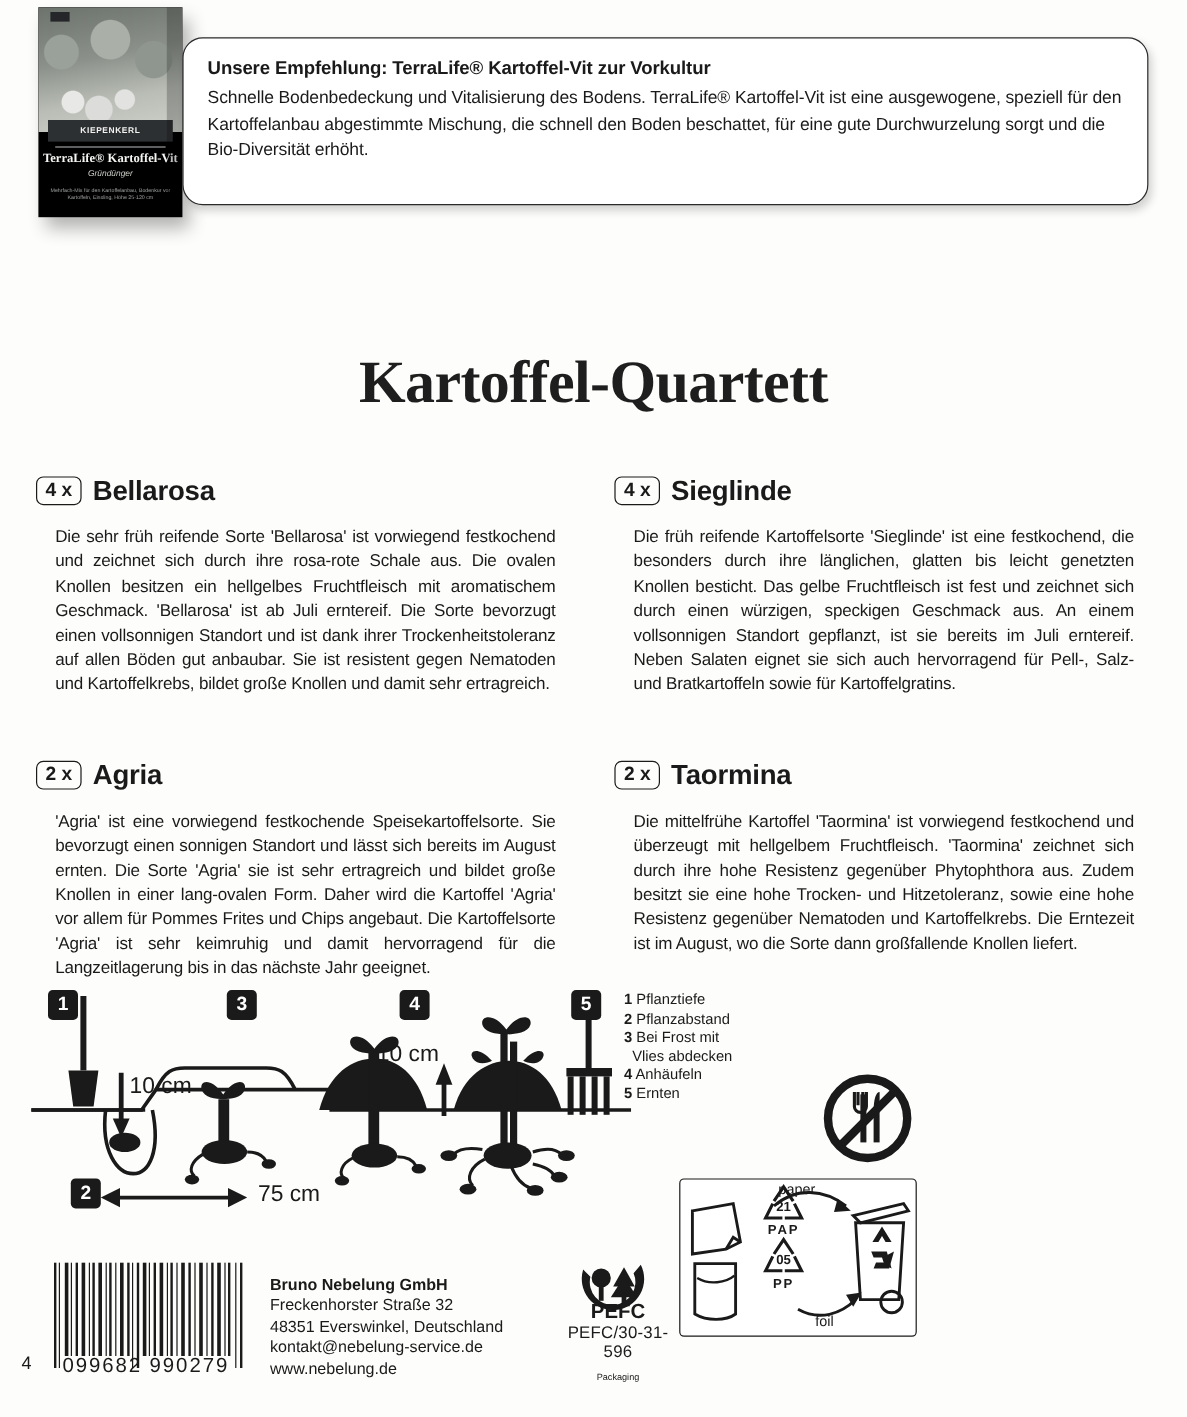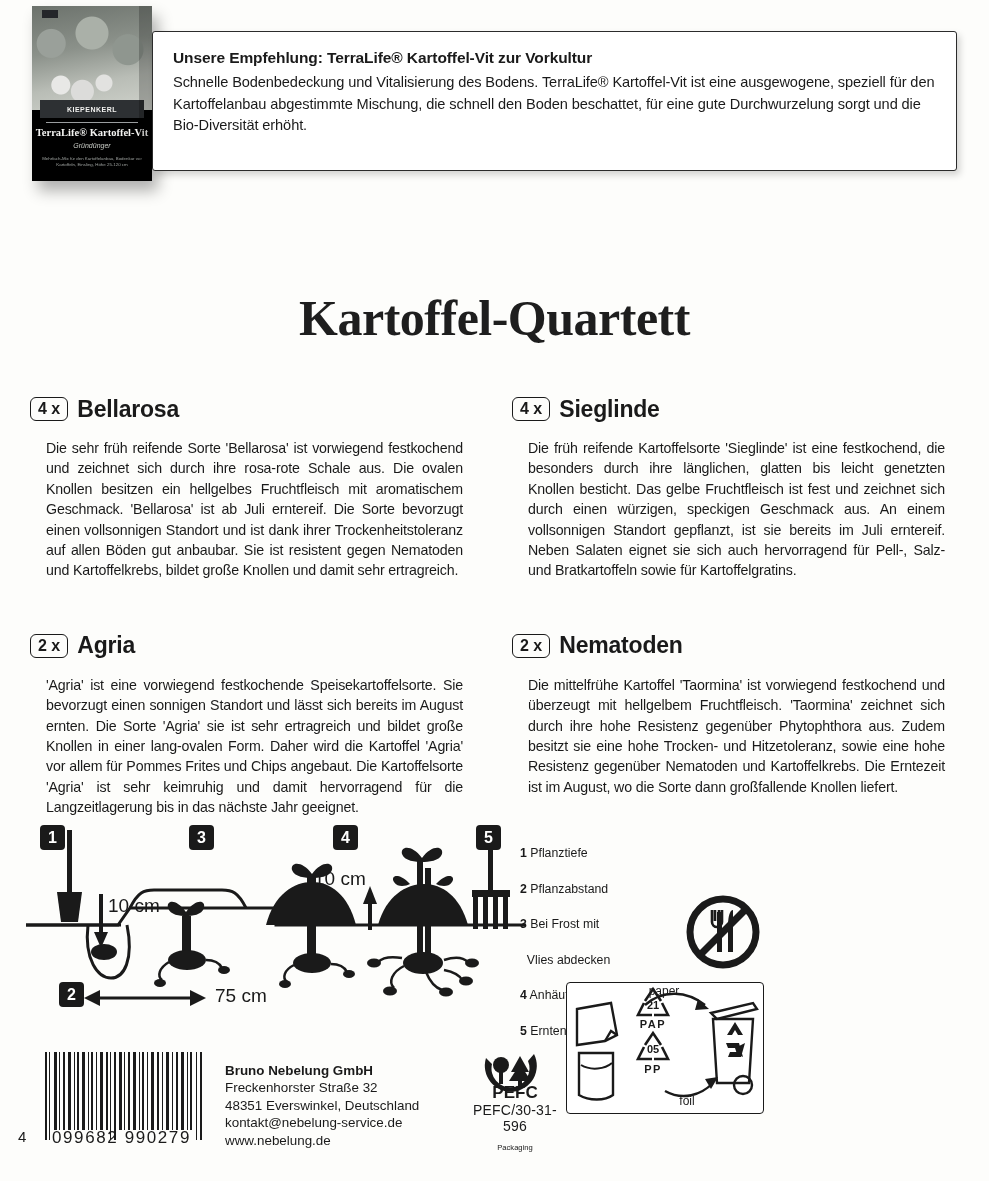--- a/index.html
+++ b/index.html
@@ -43,21 +43,21 @@
   .pack-name{position:absolute;left:0;right:0;top:121px;text-align:center;color:#f4f4f2;
     font-size:10.5px;font-weight:700;font-family:"Liberation Serif",serif;}
   .pack-sub{position:absolute;left:0;right:0;top:136px;text-align:center;color:#c9ccc6;
     font-size:7px;font-style:italic;}
   .pack-fine{position:absolute;left:10px;right:10px;top:150px;text-align:center;color:#9fa3a0;
     font-size:4.4px;line-height:6px;}
   .pack-side{position:absolute;right:0;top:0;width:13px;height:100%;background:rgba(0,0,0,.22);}
 
   .rec-box{
     position:absolute;left:152px;top:31px;width:805px;height:140px;
-    background:#ffffff;border:1.3px solid #2b2b2b;border-radius:3px;
+    background:#ffffff;border:1.3px solid #2b2b2b;border-radius:17px;
     box-shadow:3px 4px 7px rgba(0,0,0,.17);
     box-sizing:border-box;padding:16px 20px 0 20px;
   }
   .rec-title{font-size:15.5px;font-weight:700;letter-spacing:-.1px;margin:0 0 4px 0;line-height:20px;}
   .rec-body{font-size:14.6px;line-height:21.5px;margin:0;letter-spacing:-.1px;}
 
   
   .title{
     position:absolute;left:0;right:0;top:289px;text-align:center;
     font-family:"Liberation Serif",serif;font-weight:700;font-size:50px;
@@ -78,21 +78,21 @@
     padding:1px 7px 2px 7px;font-size:16px;font-weight:700;line-height:19px;
     white-space:nowrap;
   }
   .vname{font-size:23px;font-weight:700;letter-spacing:-.2px;}
   .vtext{font-size:14.2px;line-height:20.4px;text-align:justify;margin:16px;letter-spacing:-.15px;}
   .vrow2{margin-top:36px;}
 
   
   .diagram{position:absolute;left:26px;top:820px;width:500px;height:200px;}
   .legend{position:absolute;left:520px;top:826px;font-size:12.3px;line-height:15.6px;}
-  .legend div{white-space:pre;margin-top:20px;}
+  .legend div{white-space:pre;}
   .legend b{font-weight:700;}
   .noteat{position:absolute;left:681px;top:890px;width:84px;height:84px;}
 
   
   .barcode{position:absolute;left:42px;top:1052px;width:165px;height:88px;}
   .bc-num{position:absolute;left:18px;top:1128px;width:200px;font-size:17px;letter-spacing:1.6px;}
   .bc-lead{position:absolute;left:18px;top:1128px;font-size:15px;}
   .addr{position:absolute;left:225px;top:1062px;font-size:13.4px;line-height:17.4px;}
   .addr .co{font-weight:700;}
   .pefc{position:absolute;left:472px;top:1048px;width:86px;text-align:center;}
@@ -152,21 +152,21 @@
       <div class="vcol">
         <div class="vhead">
           <span class="badge">2 x</span>
           <span class="vname">Agria</span>
         </div>
         <p class="vtext">'Agria' ist eine vorwiegend festkochende Speisekartoffelsorte. Sie bevorzugt einen sonnigen Standort und lässt sich bereits im August ernten. Die Sorte 'Agria' sie ist sehr ertragreich und bildet große Knollen in einer lang-ovalen Form. Daher wird die Kartoffel 'Agria' vor allem für Pommes Frites und Chips angebaut. Die Kartoffelsorte 'Agria' ist sehr keimruhig und damit hervorragend für die Langzeitlagerung bis in das nächste Jahr geeignet.</p>
       </div>
       <div class="vcol">
         <div class="vhead">
           <span class="badge">2 x</span>
-          <span class="vname">Nematoden</span>
+          <span class="vname">Taormina</span>
         </div>
         <p class="vtext">Die mittelfrühe Kartoffel 'Taormina' ist vorwiegend festkochend und überzeugt mit hellgelbem Fruchtfleisch. 'Taormina' zeichnet sich durch ihre hohe Resistenz gegenüber Phytophthora aus. Zudem besitzt sie eine hohe Trocken- und Hitzetoleranz, sowie eine hohe Resistenz gegenüber Nematoden und Kartoffelkrebs. Die Erntezeit ist im August, wo die Sorte dann großfallende Knollen liefert.</p>
       </div>
     </div>
   </div>
 
   <div class="diagram">
     <svg width="500" height="200" viewBox="0 0 500 200">
 
       <path d="M0,105 L92,105 L104,88 L250,88 L250,105 L500,105" fill="none" stroke="#1a1a1a" stroke-width="3"></path>

